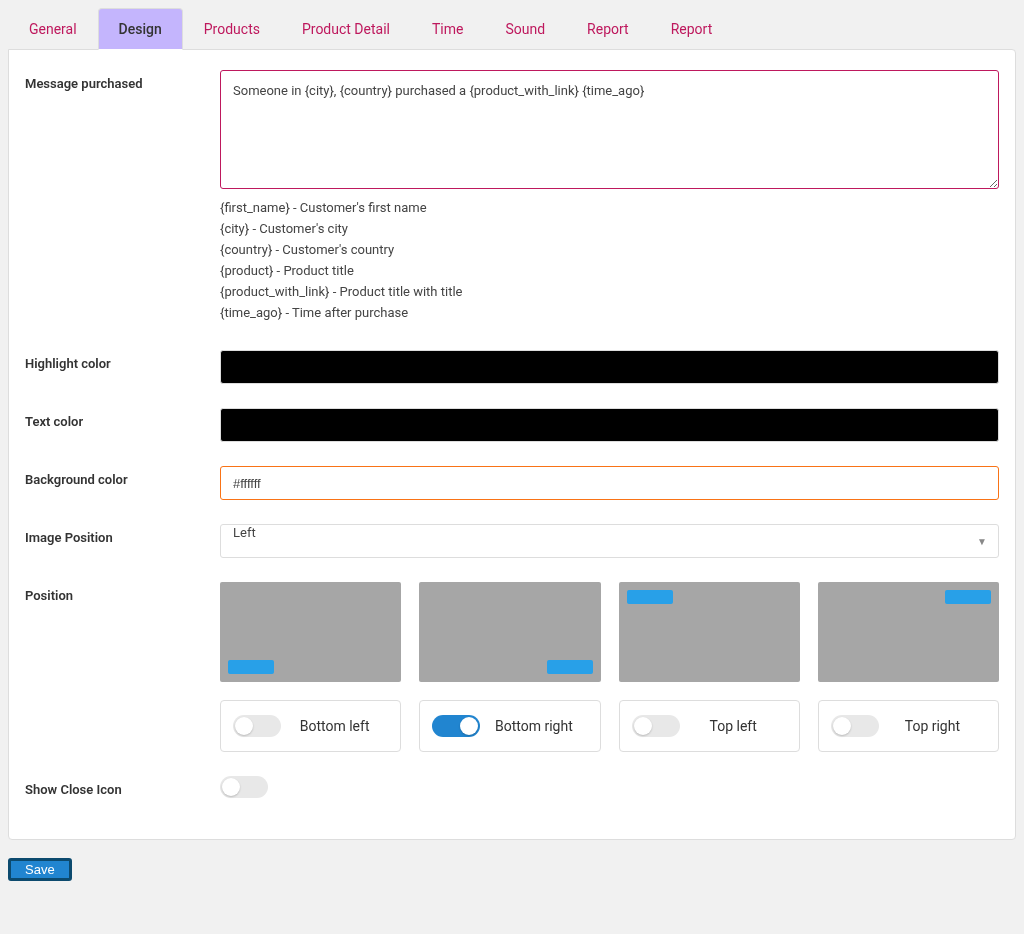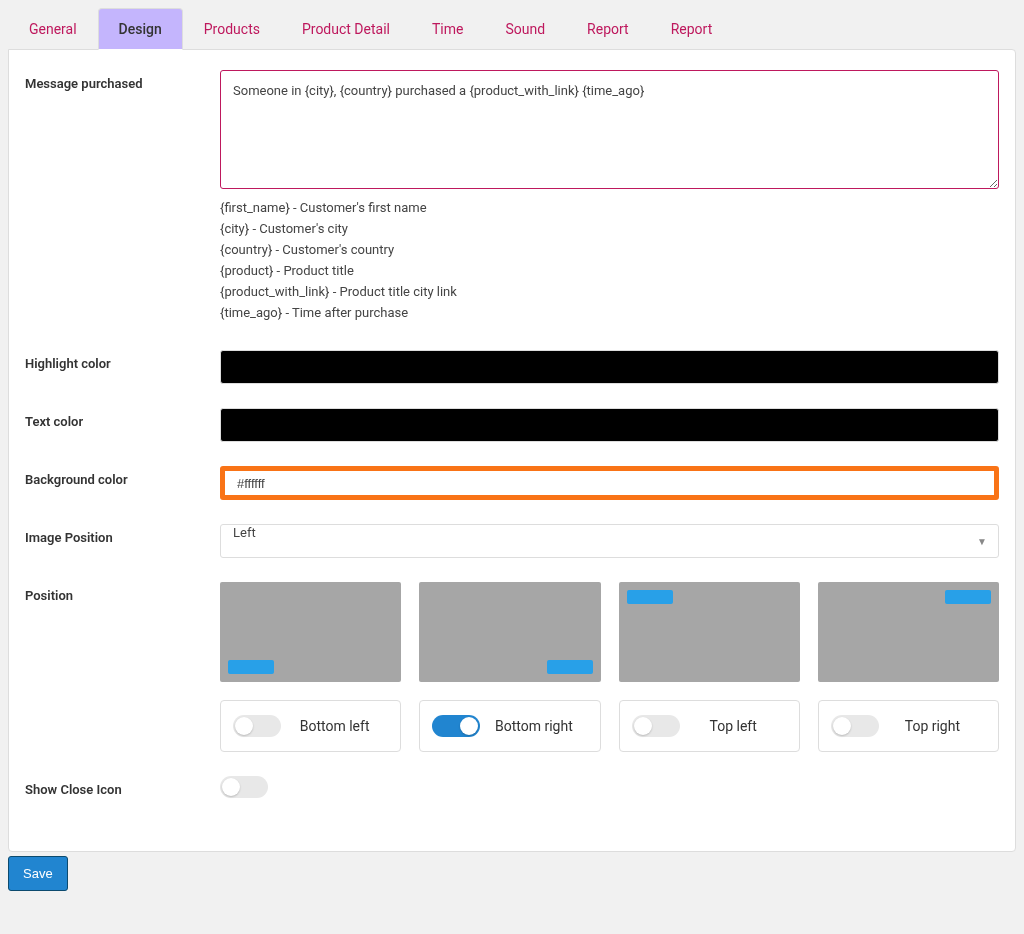--- a/index.html
+++ b/index.html
@@ -35,21 +35,21 @@
       border: 1px solid #ddd;
       border-bottom: 1px solid #fff;
       border-radius: 4px 4px 0 0;
       color: #333;
       font-weight: 500;
     }
     .panel {
       background: #fff;
       border: 1px solid #ddd;
       border-radius: 0 4px 4px 4px;
-      padding: 20px 16px 40px 16px;
+      padding: 20px 16px 28px 16px;
       position: relative;
       z-index: 1;
     }
     .form-row {
       display: flex;
       align-items: flex-start;
       margin-bottom: 24px;
     }
     .form-row:last-child { margin-bottom: 0; }
     .label-col {
@@ -83,21 +83,21 @@
     .color-input-black {
       width: 100%;
       height: 34px;
       background: #000;
       border: 1px solid #ddd;
       border-radius: 3px;
     }
     .text-input {
       width: 100%;
       height: 34px;
-      border: 5px solid #f97316;
+      border: 1px solid #f97316;
       border-radius: 3px;
       padding: 0 12px;
       font-size: 13px;
       color: #444;
       background: #fff;
     }
     .select-wrap {
       position: relative;
     }
     .select {
@@ -178,25 +178,25 @@
     }
     .toggle.off .toggle-knob { left: 2px; }
     .toggle.on .toggle-knob { right: 2px; }
     .pos-label {
       flex: 1;
       text-align: center;
       font-size: 14px;
       color: #333;
     }
     .save-btn {
-      margin-top: 4px;
+      margin-top: 18px;
       background: #2185d0;
       color: #fff;
-      border: 1px solid #0c4a6e;
-      padding: 9px 14px;
+      border: 3px solid #0c4a6e;
+      padding: 1px 14px;
       border-radius: 3px;
       cursor: pointer;
       font-size: 13px;
     }
   </style>
 </head>
 <body>
 
 <div class="container">
   <ul class="tabs">
@@ -214,21 +214,21 @@
 
     <div class="form-row">
       <div class="label-col">Message purchased</div>
       <div class="input-col">
         <textarea class="msg-area" style="">Someone in {city}, {country} purchased a {product_with_link} {time_ago}</textarea>
         <div class="help-list">
           <div>{first_name} - Customer's first name</div>
           <div>{city} - Customer's city</div>
           <div>{country} - Customer's country</div>
           <div>{product} - Product title</div>
-          <div>{product_with_link} - Product title city link</div>
+          <div>{product_with_link} - Product title with title</div>
           <div>{time_ago} - Time after purchase</div>
         </div>
       </div>
     </div>
 
     <div class="form-row">
       <div class="label-col">Highlight color</div>
       <div class="input-col">
         <div class="color-input-black" title="#000000"></div>
       </div>

